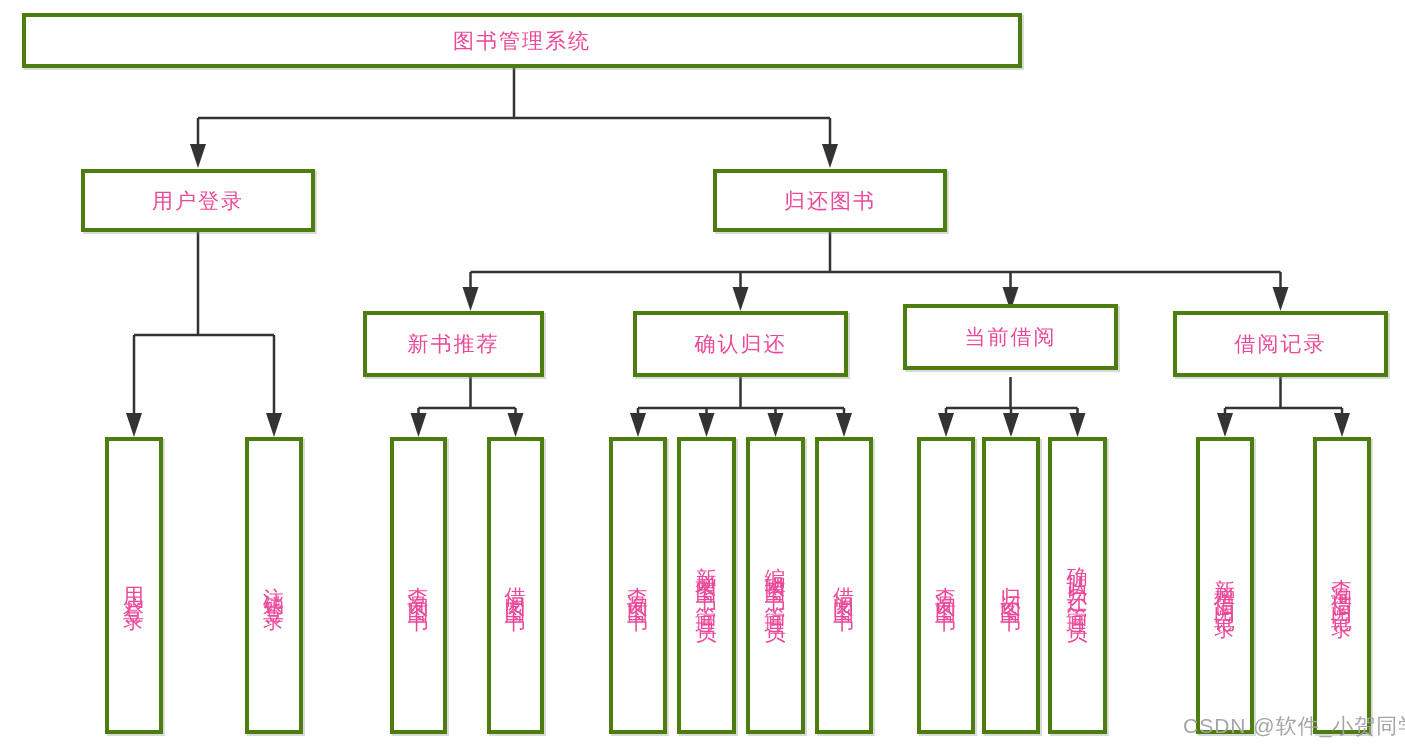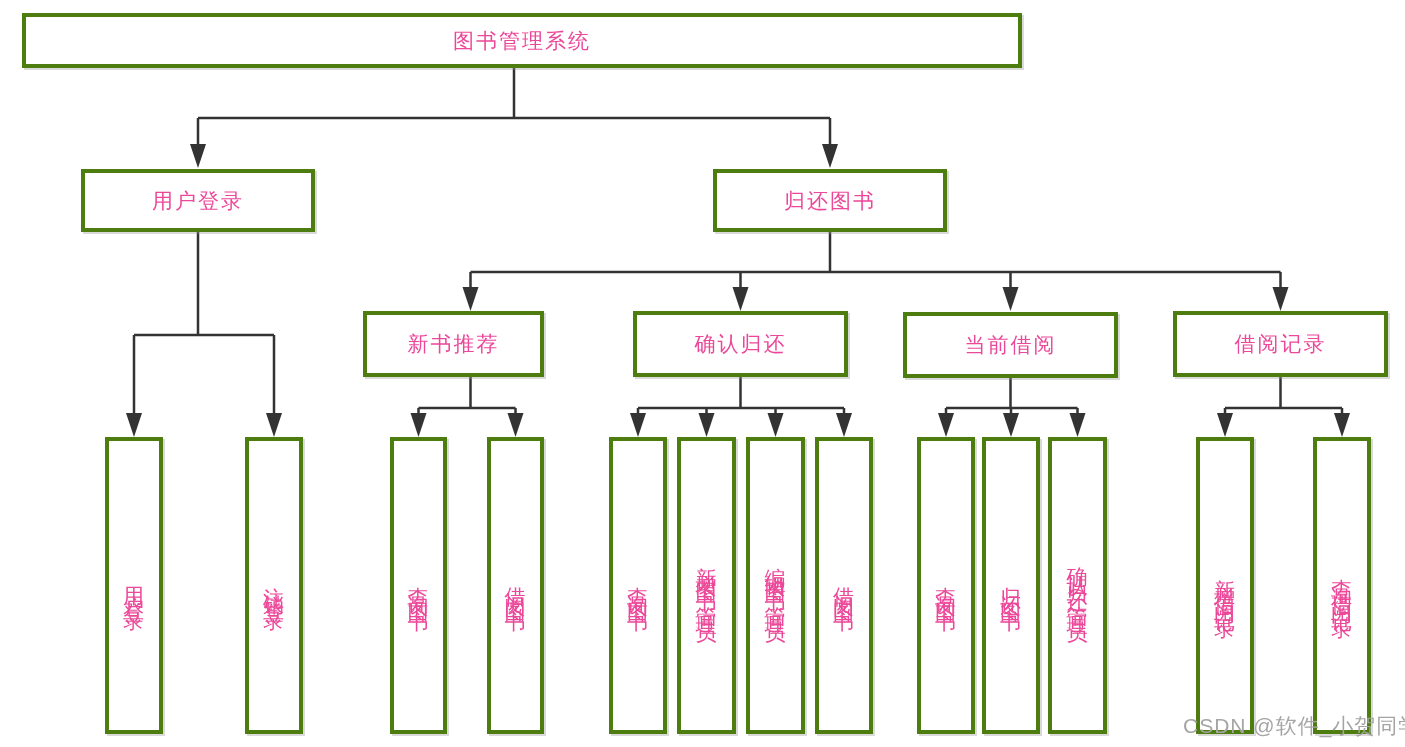--- a/index.html
+++ b/index.html
@@ -80,21 +80,21 @@
     </g>
   </svg>
 
   <div class="node h-node" style="left:22px;top:13px;width:1000px;height:55px">图书管理系统</div>
 
   <div class="node h-node" style="left:81px;top:169px;width:234px;height:63px">用户登录</div>
   <div class="node h-node" style="left:713px;top:169px;width:234px;height:63px">归还图书</div>
 
   <div class="node h-node" style="left:363px;top:311px;width:181px;height:66px">新书推荐</div>
   <div class="node h-node" style="left:633px;top:311px;width:215px;height:66px">确认归还</div>
-  <div class="node h-node" style="left:903px;top:312px;width:215px;height:66px">当前借阅</div>
+  <div class="node h-node" style="left:903px;top:304px;width:215px;height:66px">当前借阅</div>
   <div class="node h-node" style="left:1173px;top:311px;width:215px;height:66px">借阅记录</div>
 
   <div class="node v-node" style="left:105px;top:437px;width:58px;height:297px">用户登录</div>
   <div class="node v-node" style="left:245px;top:437px;width:58px;height:297px">注销登录</div>
 
   <div class="node v-node" style="left:390px;top:437px;width:57px;height:297px">查询图书</div>
   <div class="node v-node" style="left:487px;top:437px;width:57px;height:297px">借阅图书</div>
 
   <div class="node v-node" style="left:609px;top:437px;width:58px;height:297px">查询图书</div>
   <div class="node v-node" style="left:677px;top:437px;width:59px;height:297px">新增图书（管理员）</div>

